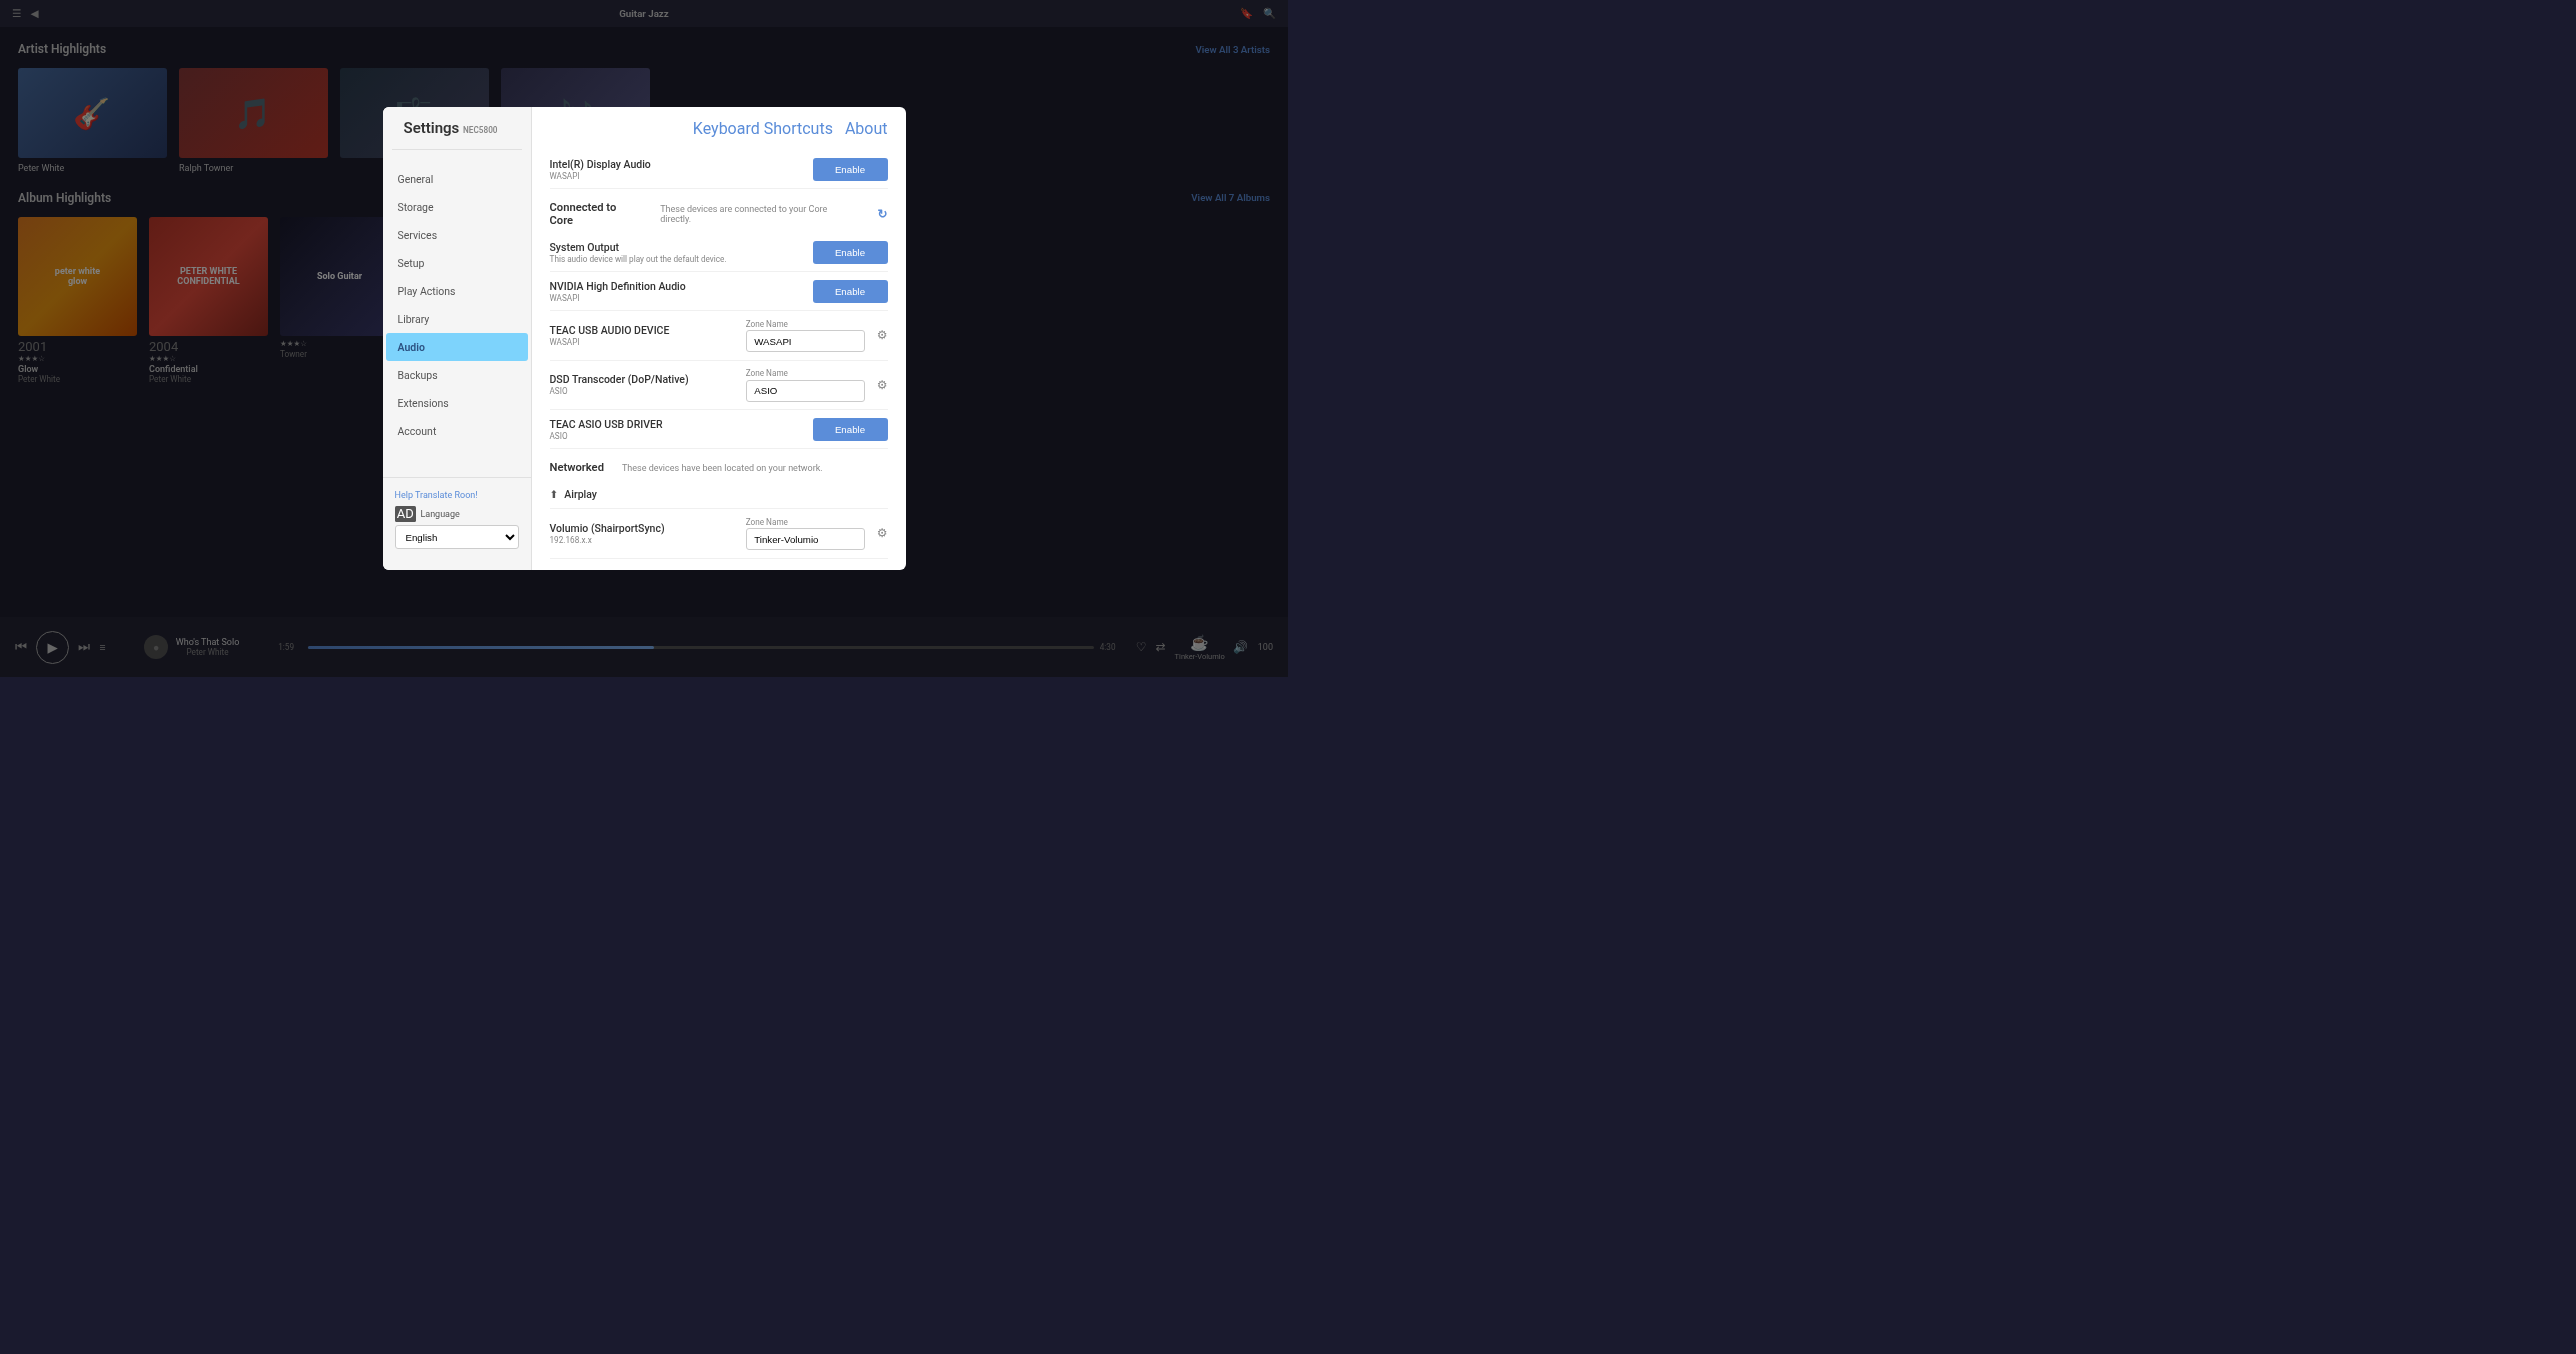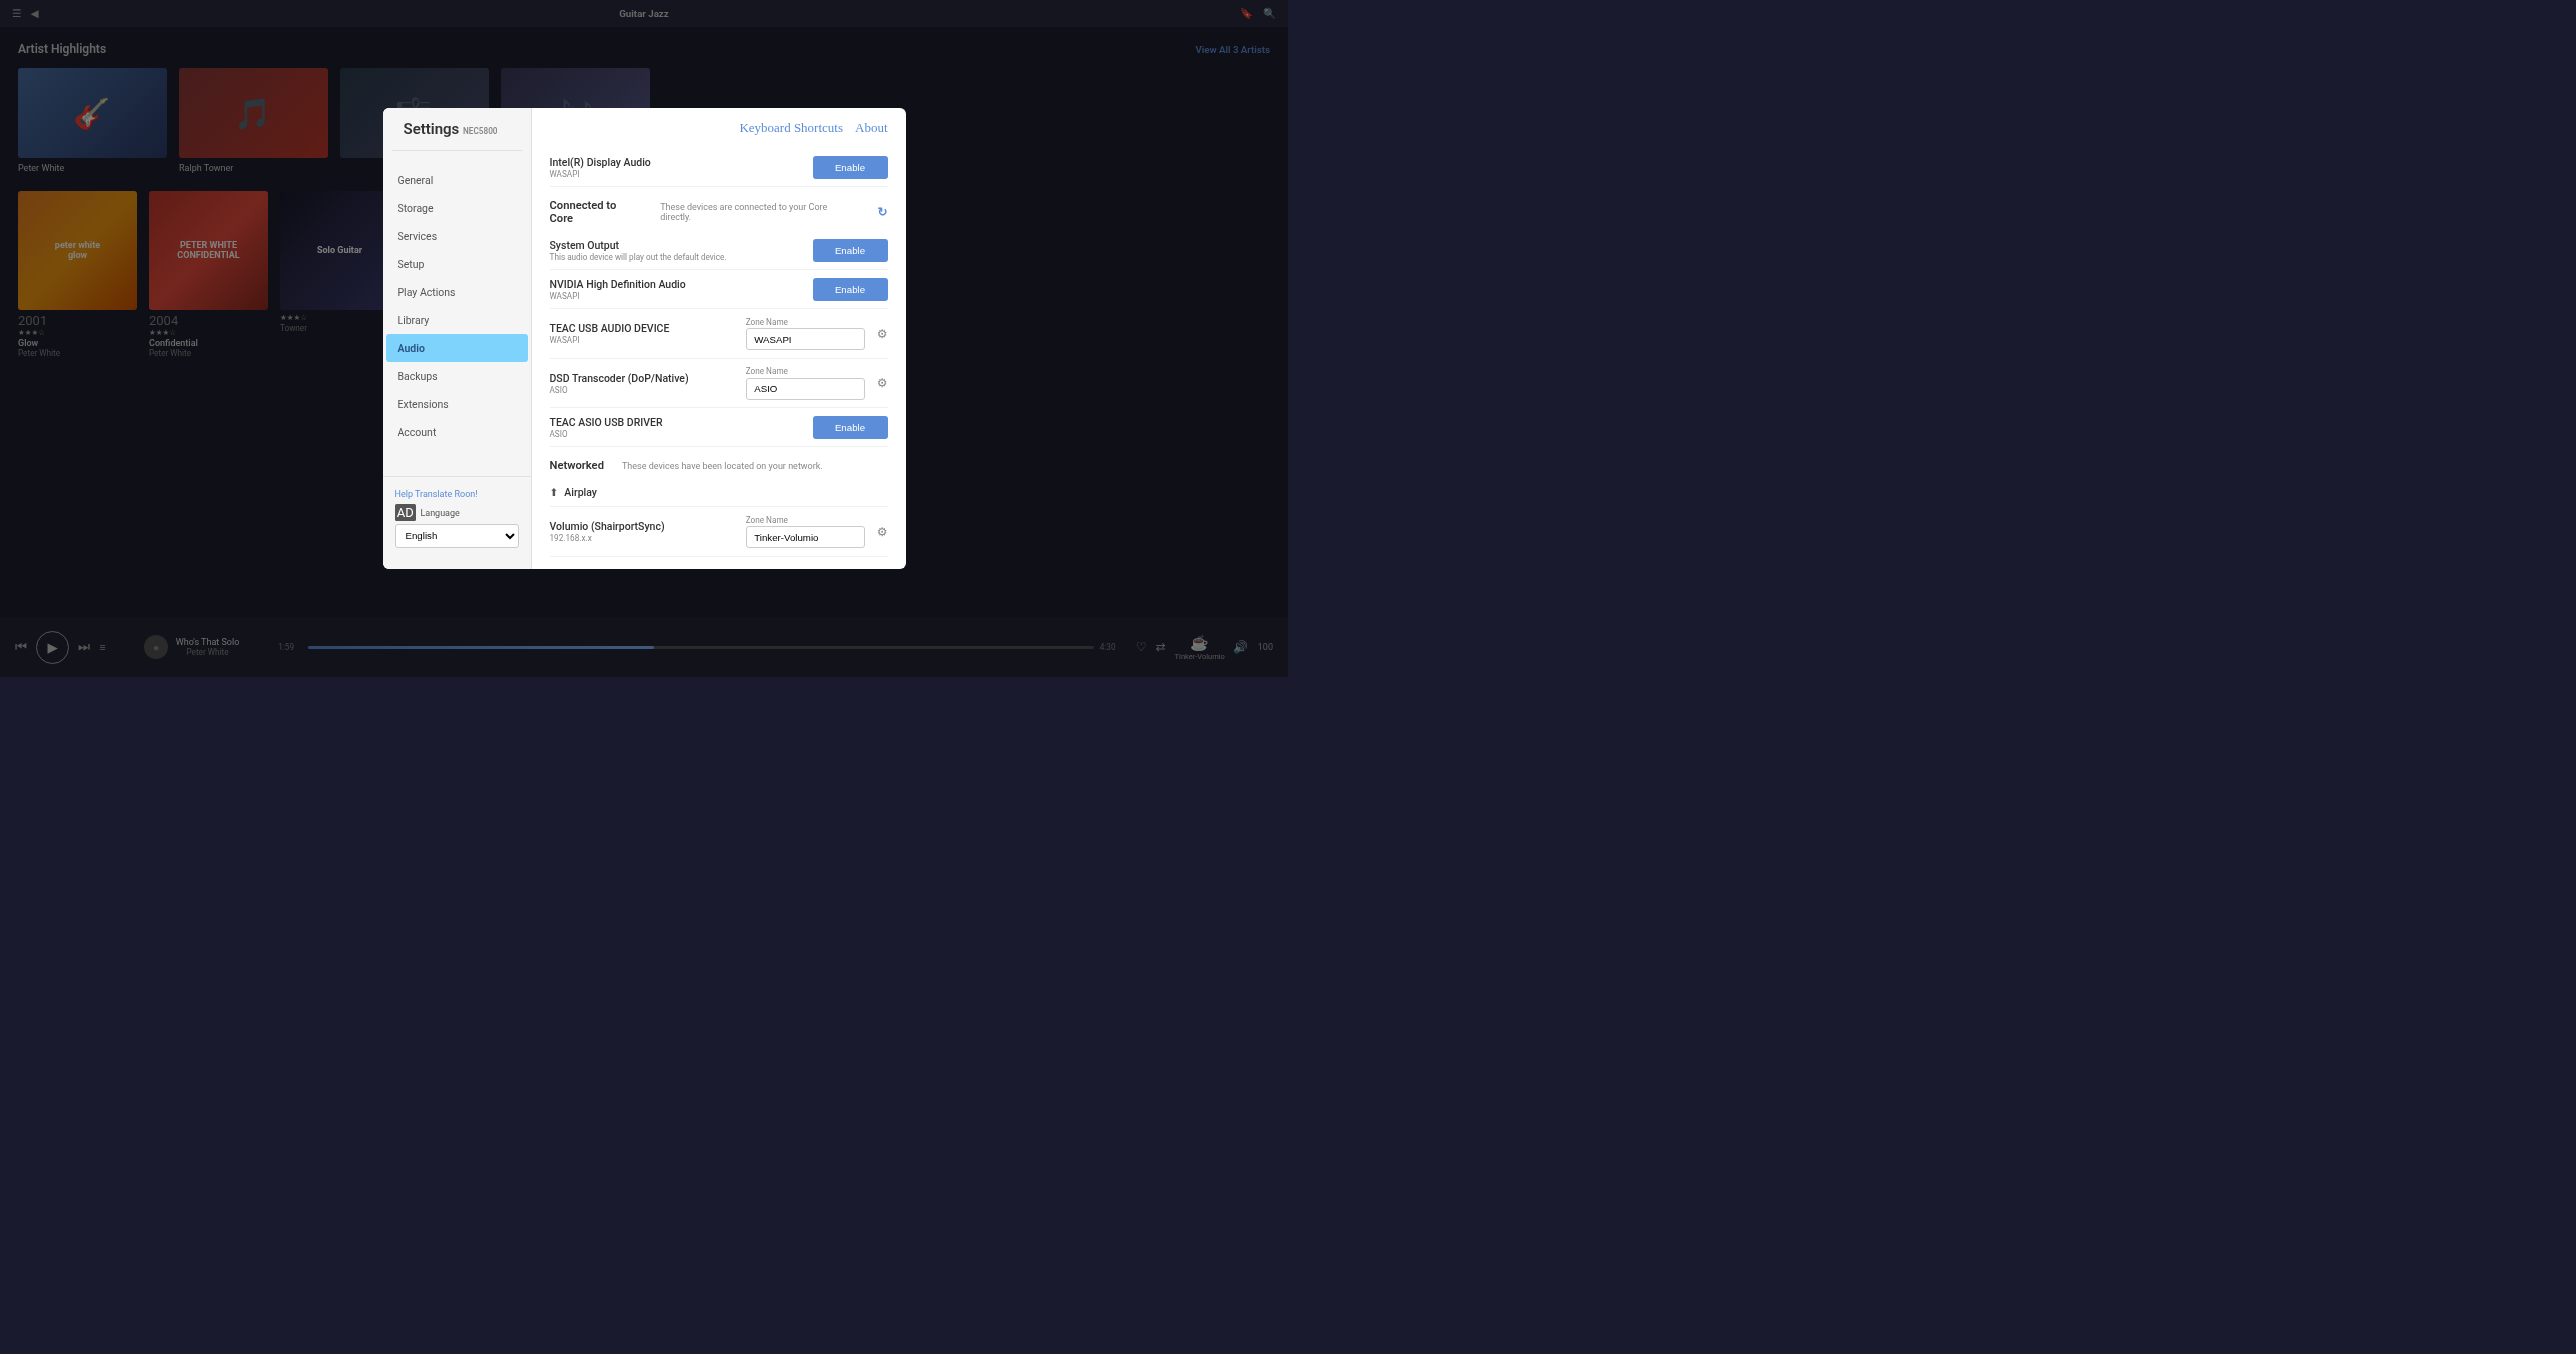--- a/index.html
+++ b/index.html
@@ -216,21 +216,21 @@
       flex: 1;
       padding: 12px 18px;
       overflow-y: auto;
     }
     .settings-top-links {
       display: flex;
       justify-content: flex-end;
       gap: 12px;
       margin-bottom: 12px;
     }
-    .settings-link { color: #5b8dd9; font-size: 13px; cursor: pointer; text-decoration: none; font-family: Liberation Serif, serif; }
+    .settings-link { color: #5b8dd9; font-size: 16px; cursor: pointer; text-decoration: none; }
     .audio-device {
       display: flex;
       align-items: center;
       justify-content: space-between;
       padding: 7.5px 0;
       border-bottom: 0.7px solid #f0f0f0;
     }
     .device-info { flex: 1; }
     .device-name { font-size: 10.5px; color: #333; font-weight: 500; }
     .device-type { font-size: 8.2px; color: #888; }
@@ -306,20 +306,24 @@
     <div class="artist-card">
       <div class="artist-card-img img3">🎼</div>
       <div class="artist-card-name"></div>
     </div>
     <div class="artist-card">
       <div class="artist-card-img img4">🎶</div>
       <div class="artist-card-name">Chuck Loeb</div>
     </div>
   </div>
 
+  <div class="section-heading">
+    <span>Album Highlights</span>
+    <span class="view-all-link">View All 7 Albums</span>
+  </div>
   <div class="albums-row">
     <div class="album-card">
       <div class="album-cover c1">peter white<br>glow</div>
       <div class="album-meta">2001</div>
       <div class="stars">★★★☆</div>
       <div class="album-title">Glow</div>
       <div class="album-artist">Peter White</div>
     </div>
     <div class="album-card">
       <div class="album-cover c2">PETER WHITE<br>CONFIDENTIAL</div>

